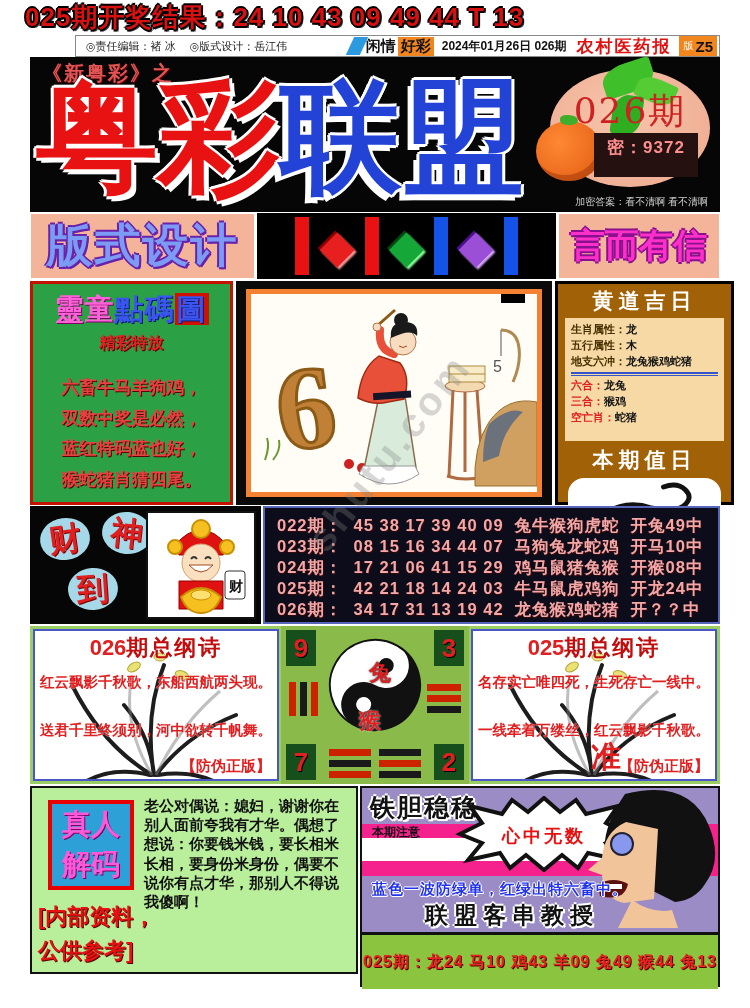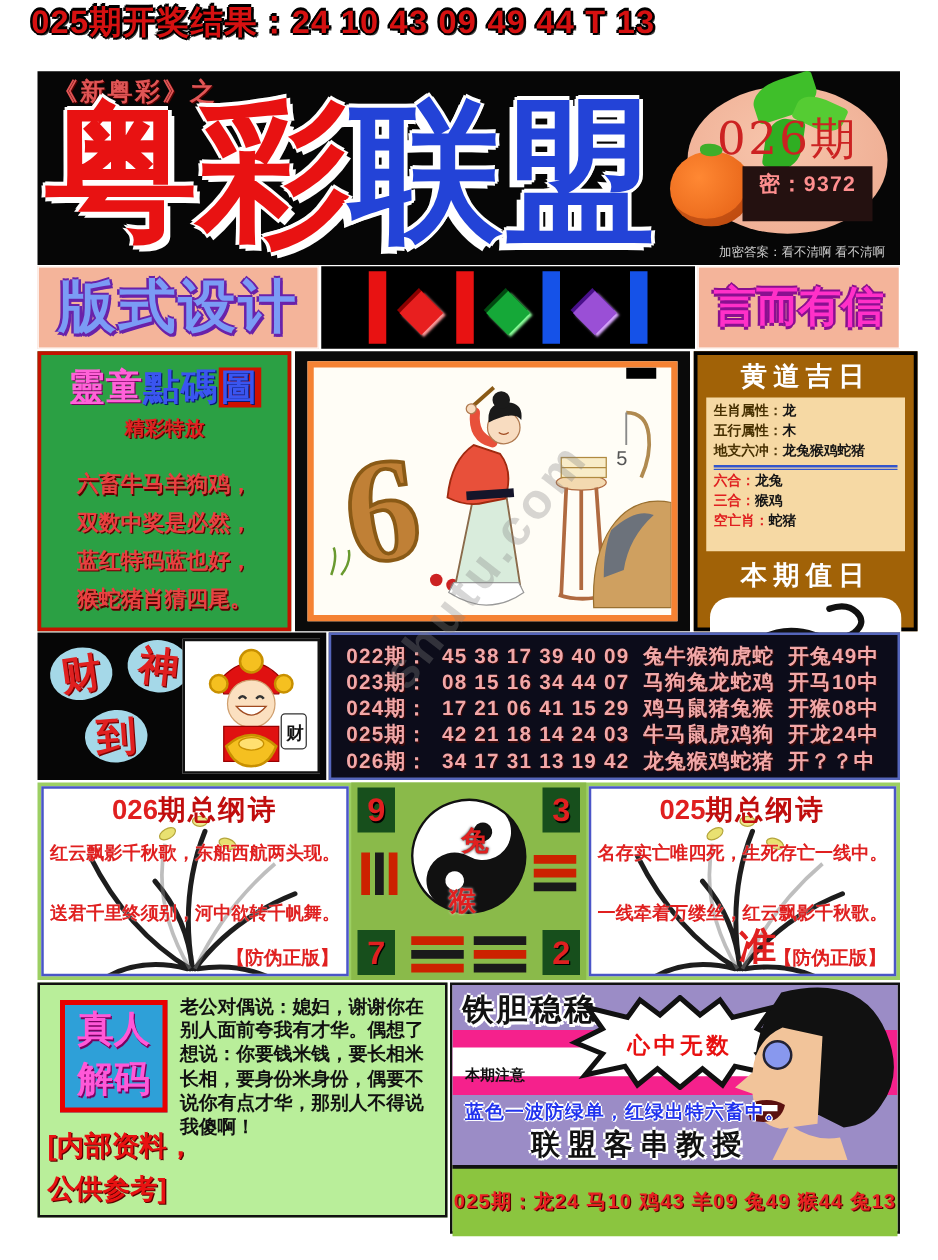--- a/index.html
+++ b/index.html
@@ -157,21 +157,21 @@
      line-height:1.55; text-shadow:1px 1px 0 #5a0000; }
   .joke { position:absolute; left:112px; top:8px; width:208px; color:#111; font-size:15px;
      font-weight:bold; line-height:1.28; }
 
   .br-panel { position:absolute; left:360px; top:786px; width:360px; height:201px; border:2px solid #111; }
   .br-purple { position:relative; width:100%; height:144px; background:#9b8cc6; overflow:hidden; }
   .br-title { position:absolute; left:8px; top:3px; font-size:25px; font-weight:bold; color:#111;
      letter-spacing:2px; text-shadow:-2px 0 #fff,2px 0 #fff,0 -2px #fff,0 2px #fff,2px 2px #fff; z-index:2; }
   .band-pink { position:absolute; left:0; top:36px; width:100%; height:52px; background:#f5218c; z-index:1; }
   .band-white { position:absolute; left:0; top:50px; width:258px; height:23px; background:#fff; z-index:1; }
-  .note-label { position:absolute; left:10px; top:64px; font-size:12px; font-weight:bold; color:#111; z-index:4; }
+  .note-label { position:absolute; left:10px; top:36px; font-size:12px; font-weight:bold; color:#111; z-index:4; }
   .burst { position:absolute; left:92px; top:8px; width:180px; height:76px; z-index:3; }
   .burst svg { width:100%; height:100%; }
   .burst-text { position:absolute; left:92px; top:36px; width:180px; text-align:center; z-index:4;
      color:#e81111; font-size:18px; font-weight:bold; letter-spacing:3px; }
   .tip { position:absolute; left:10px; top:92px; font-size:15px; font-weight:bold; color:#2233ee; z-index:4;
      text-shadow:-1px 0 #fff,1px 0 #fff,0 -1px #fff,0 1px #fff,1px 1px #fff; letter-spacing:1px; }
   .professor { position:absolute; left:0; top:112px; width:300px; text-align:center; z-index:4;
      font-size:23px; font-weight:bold; color:#111; letter-spacing:6px;
      text-shadow:-2px 0 #fff,2px 0 #fff,0 -2px #fff,0 2px #fff,2px 2px #fff; }
   .face { position:absolute; right:-2px; top:0; width:150px; height:140px; z-index:3; }
@@ -182,20 +182,33 @@
   .watermark { position:absolute; left:270px; top:430px; z-index:5; color:rgba(130,130,130,.32);
      font-size:40px; font-weight:bold; transform:rotate(-52deg); letter-spacing:4px; pointer-events:none; }
 </style>
 </head>
 <body>
 
 <div class="page">
 
   <div class="top-result">025期开奖结果：24 10 43 09 49 44 T 13</div>
 
+  <div class="edit-bar">
+    <span class="ed">◎责任编辑：褚 冰</span>
+    <span class="de">◎版式设计：岳江伟</span>
+    <span class="slash"></span>
+    <span class="tagL">闲情</span>
+    <span class="tagR">好彩</span>
+    <span class="date-issue">2024年01月26日  026期</span>
+    <span class="paper">农村医药报</span>
+    <span class="edition">
+      <span class="pfx">版</span>
+      <span class="code">Z5</span>
+    </span>
+  </div>
 
   <div class="masthead">
     <div class="series">《新粤彩》之</div>
     <div class="bigtitle">
       <span class="t-red">粤彩</span><span class="t-blue">联盟</span>
     </div>
     <div class="badge">
       <span class="leaf l1"></span>
       <span class="leaf l2"></span>
       <span class="leaf l3"></span>

